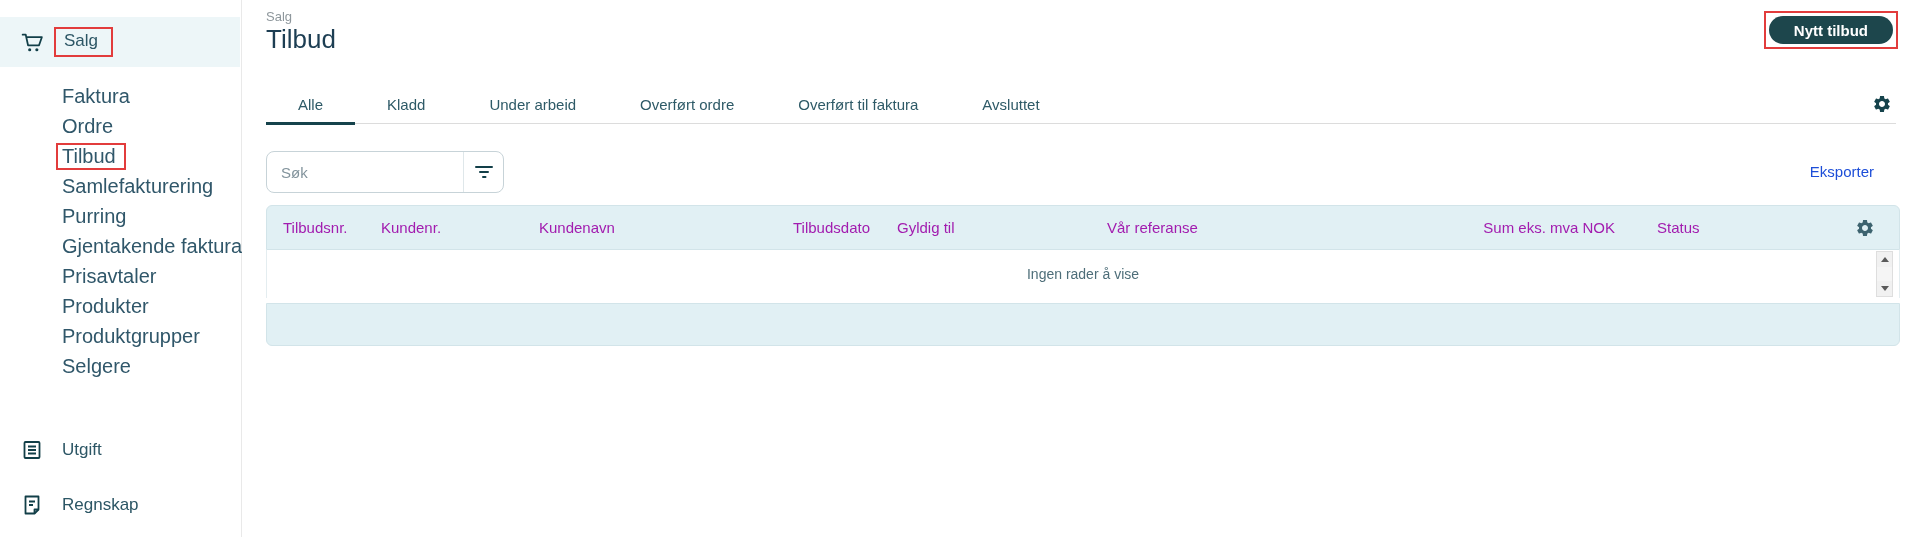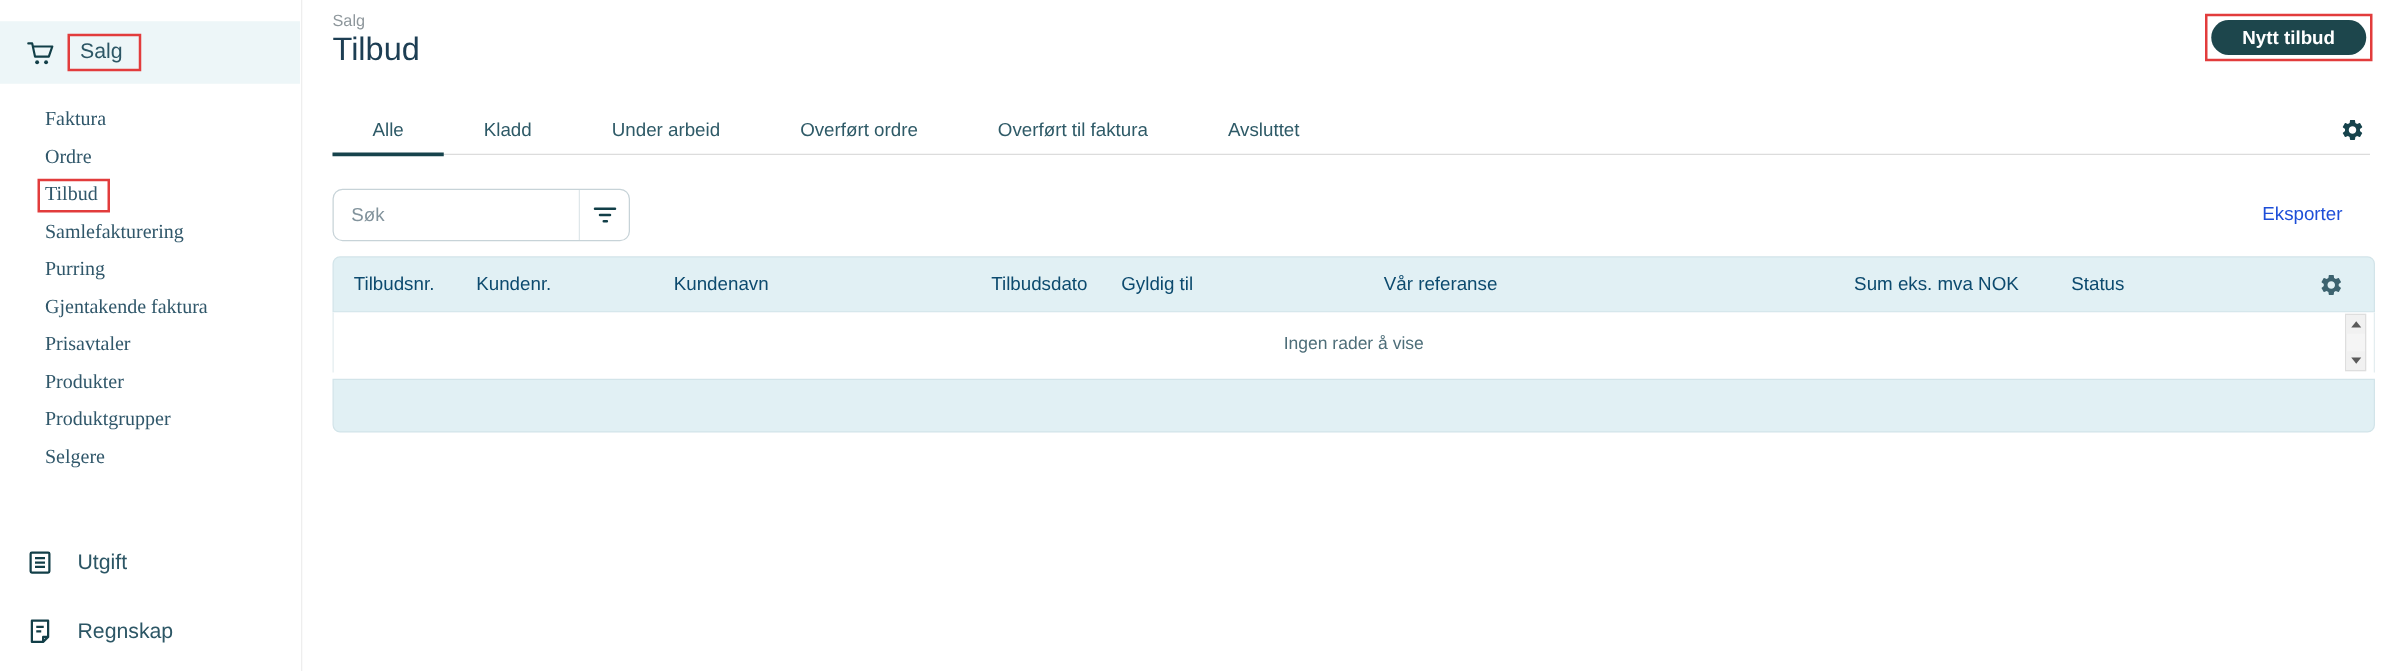--- a/index.html
+++ b/index.html
@@ -11,21 +11,21 @@
   }
 
   
   .sidebar { position:absolute; left:0; top:0; bottom:0; width:242px; background:#fff; border-right:1px solid #e9e9e9; }
   .salg-row { position:absolute; top:17px; left:0; right:1px; height:50px; background:#edf6f8; display:flex; align-items:center; cursor:pointer; }
   .icon { display:inline-flex; color:#123f48; }
   .cart { margin-left:19px; width:27px; height:27px; }
   .red-box { border:2px solid #e23c3c; }
   .salg-box { margin-left:8px; padding:2px 13px 4px 8px; font-size:17px; color:#2c5665; }
   .nav { position:absolute; top:81px; left:0; right:0; }
-  .nav-item { height:30px; line-height:30px; padding-left:36px; font-size:16px; color:#30576a; cursor:pointer; white-space:nowrap;font-family:Liberation Serif, serif; }
+  .nav-item { height:30px; line-height:30px; padding-left:62px; font-size:20px; color:#30576a; cursor:pointer; white-space:nowrap; }
   .tilbud-box { display:inline-block; padding:0 8px 1px 4px; margin-left:-6px; line-height:22px; }
   .group-row { position:absolute; left:0; display:flex; align-items:center; cursor:pointer; }
   .group-row .gicon { margin-left:20px; width:24px; height:24px; }
   .group-label { margin-left:18px; font-size:17px; color:#2c5665; }
   .row-utgift { top:438px; }
   .row-regnskap { top:493px; }
 
   
   .main { position:absolute; left:242px; top:0; right:0; bottom:0; background:#fff; }
   .breadcrumb { position:absolute; top:9px; left:24px; font-size:13px; color:#8e979c; }
@@ -45,21 +45,21 @@
 
   
   .search-box { position:absolute; top:151px; left:24px; width:238px; height:42px; border:1px solid #c7d3d8; border-radius:8px; display:flex; background:#fff; overflow:hidden; }
   .search-box input { flex:1; border:none; outline:none; padding:0 6px 0 14px; font-size:15px; color:#1d4ed8; font-family:"Liberation Sans", sans-serif; min-width:0; background:transparent; }
   .search-box input::placeholder { color:#82939c; opacity:1; }
   .filter-btn { width:40px; border-left:1px solid #dfe7ea; display:flex; align-items:center; justify-content:center; cursor:pointer; color:#16434c; }
   .export-link { position:absolute; top:163px; right:46px; font-size:15px; color:#1d4ed8; cursor:pointer; text-decoration:none; }
 
   
   .table { position:absolute; top:205px; left:24px; right:20px; }
-  .thead { position:relative; height:45px; background:#e1f0f4; border:1px solid #d2e4e9; border-radius:6px 6px 0 0; color:#0c4a6e; font-size:15px;padding-left:27px; }
+  .thead { position:relative; height:45px; background:#e1f0f4; border:1px solid #d2e4e9; border-radius:6px 6px 0 0; color:#a21caf; font-size:15px;padding-left:27px; }
   .th { position:absolute; top:0; line-height:43px; white-space:nowrap; cursor:pointer; }
   .c0{left:16px;} .c1{left:114px;} .c2{left:272px;} .c3{left:526px;} .c4{left:630px;} .c5{left:840px;}
   .c6{right:284px;text-align:right;} .c7{left:1390px;}
   .table-gear { position:absolute; right:24px; top:12px; width:20px; height:20px; color:#3d636f; cursor:pointer; }
   .tbody { position:relative; height:48px; background:#fff; border-left:1px solid #e4edf0; border-right:1px solid #e4edf0; display:flex; align-items:center; justify-content:center; }
   .empty { font-size:14px; color:#4e6e79; }
   .scrollbar { position:absolute; right:6px; top:1px; width:17px; height:46px; background:#f5f5f5; border:1px solid #dedede; }
   .sb { position:absolute; left:0; right:0; height:15px; background:#f1f1f1; display:flex; align-items:center; justify-content:center; cursor:pointer; }
   .sb-up { top:0; } .sb-down { bottom:0; }
   .sb-up::after { content:""; width:0; height:0; border-left:4px solid transparent; border-right:4px solid transparent; border-bottom:5px solid #5a5a5a; }

